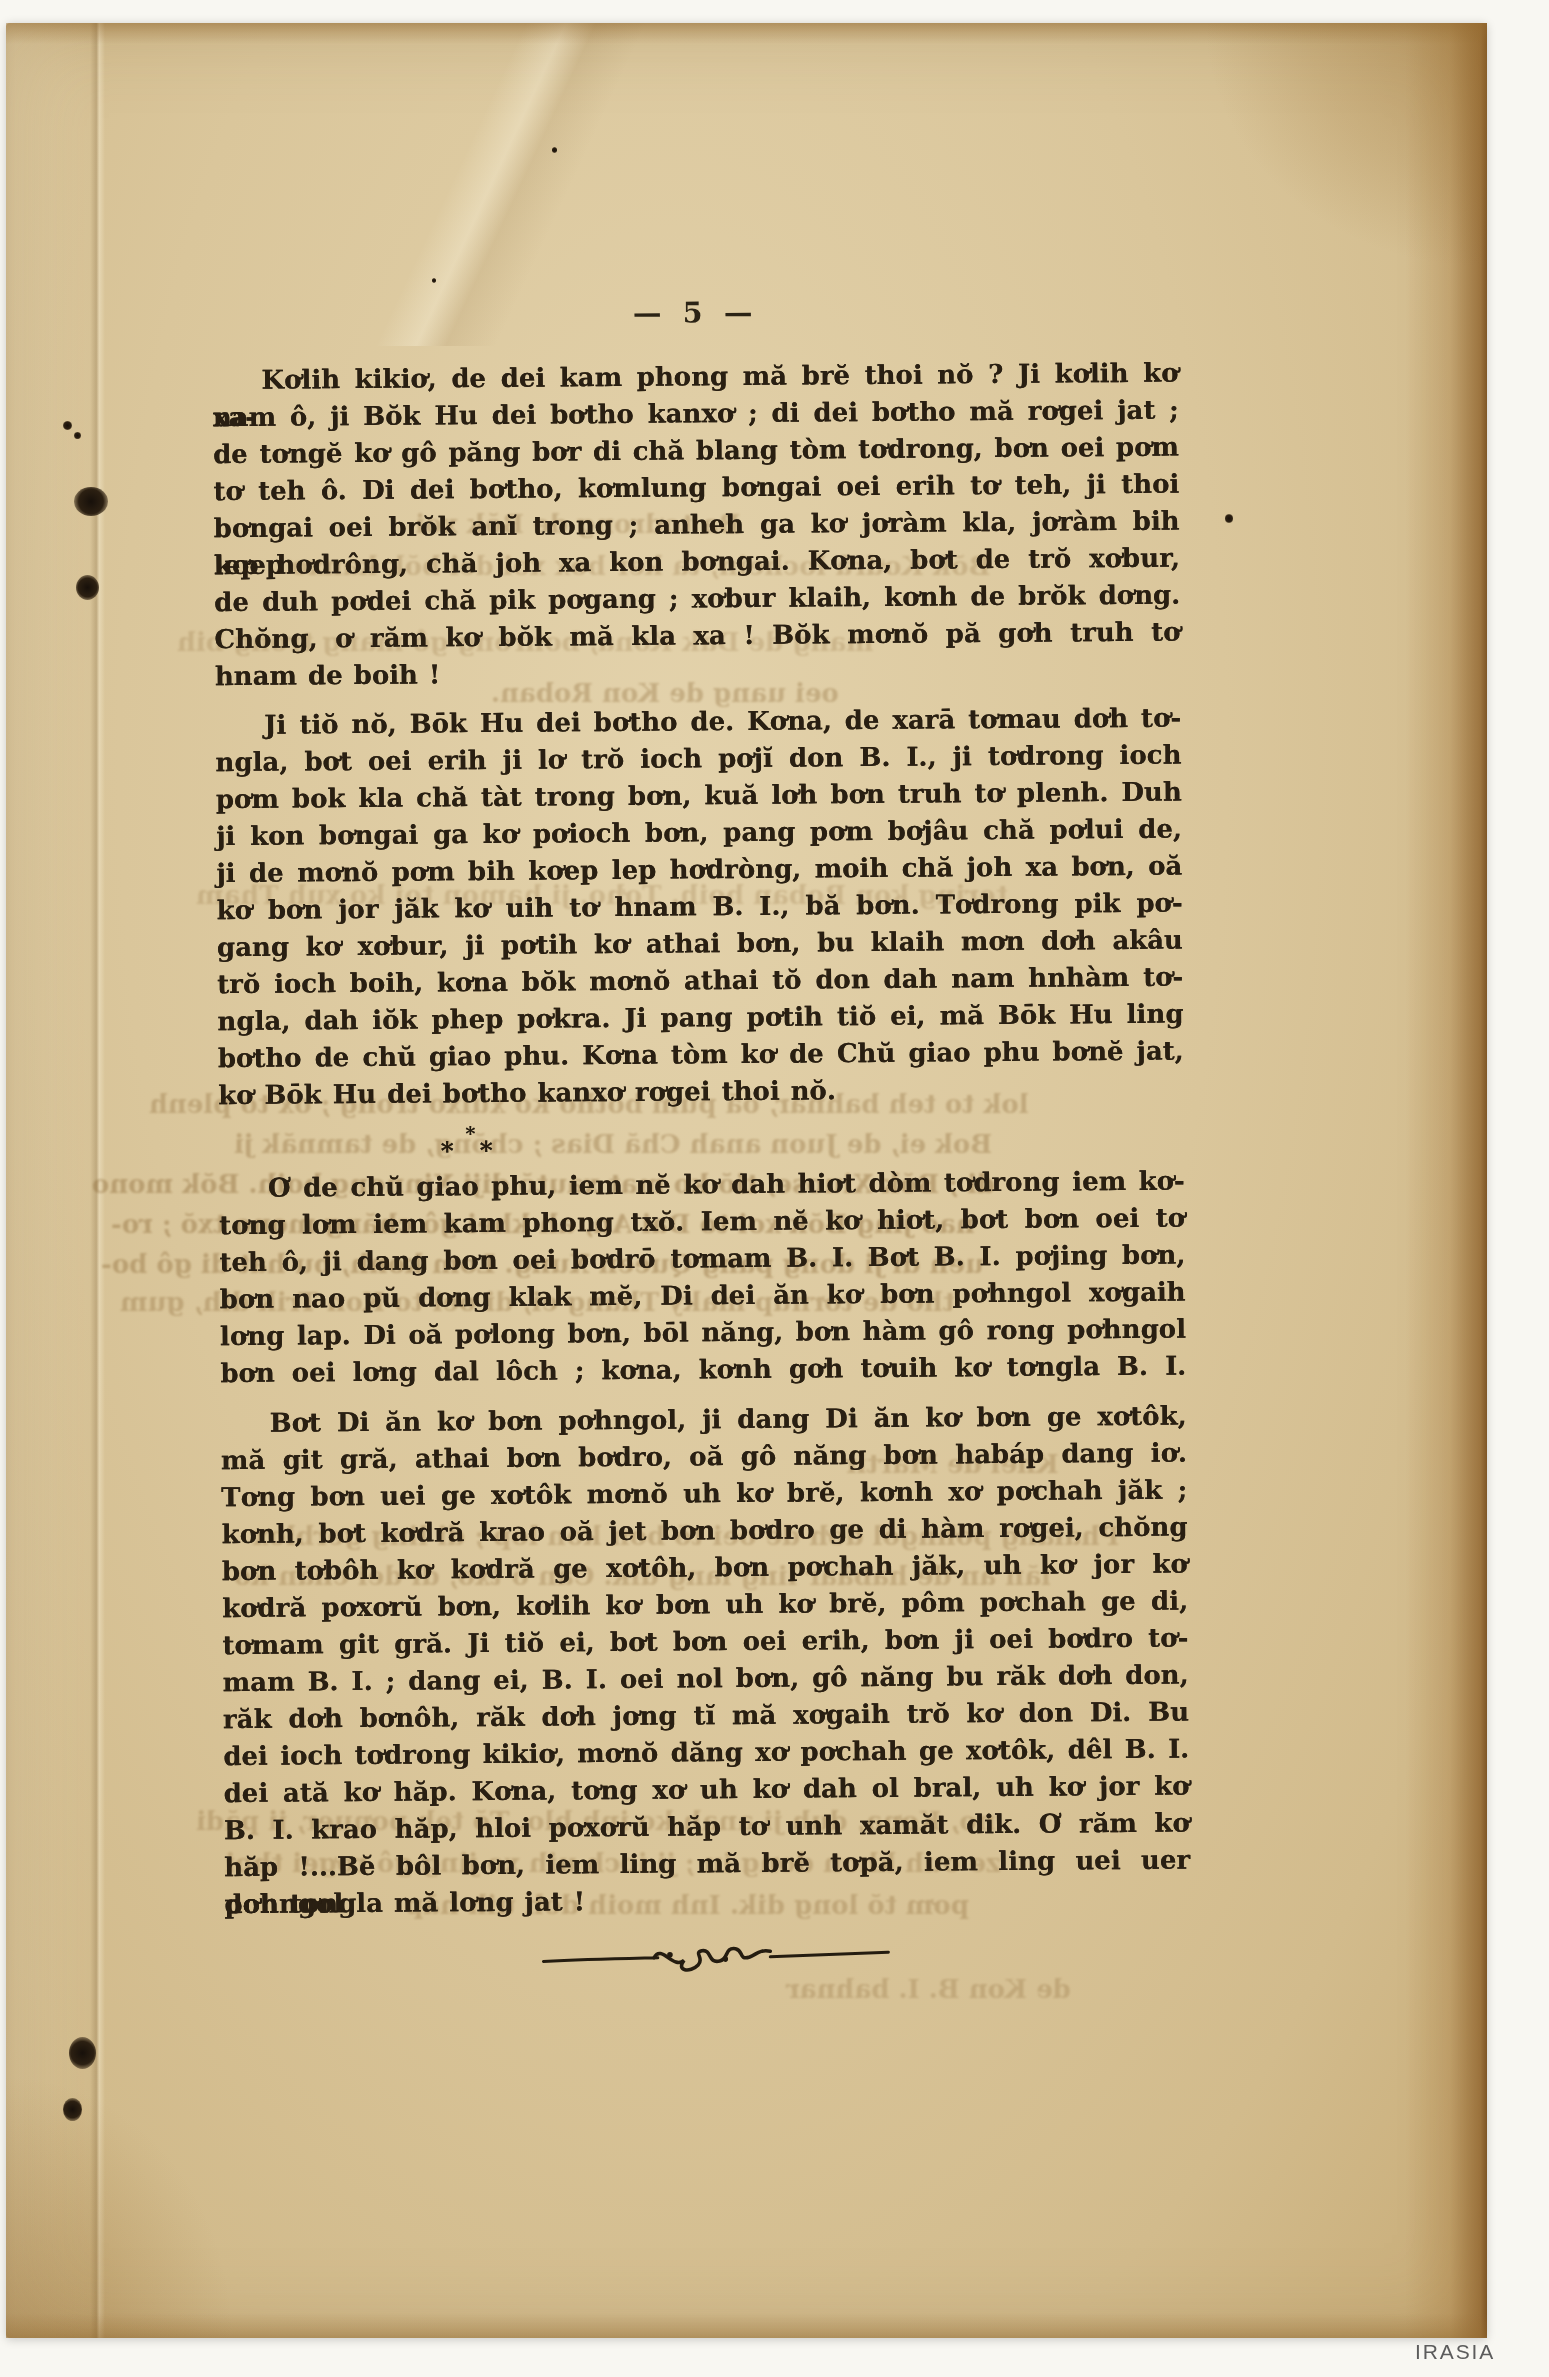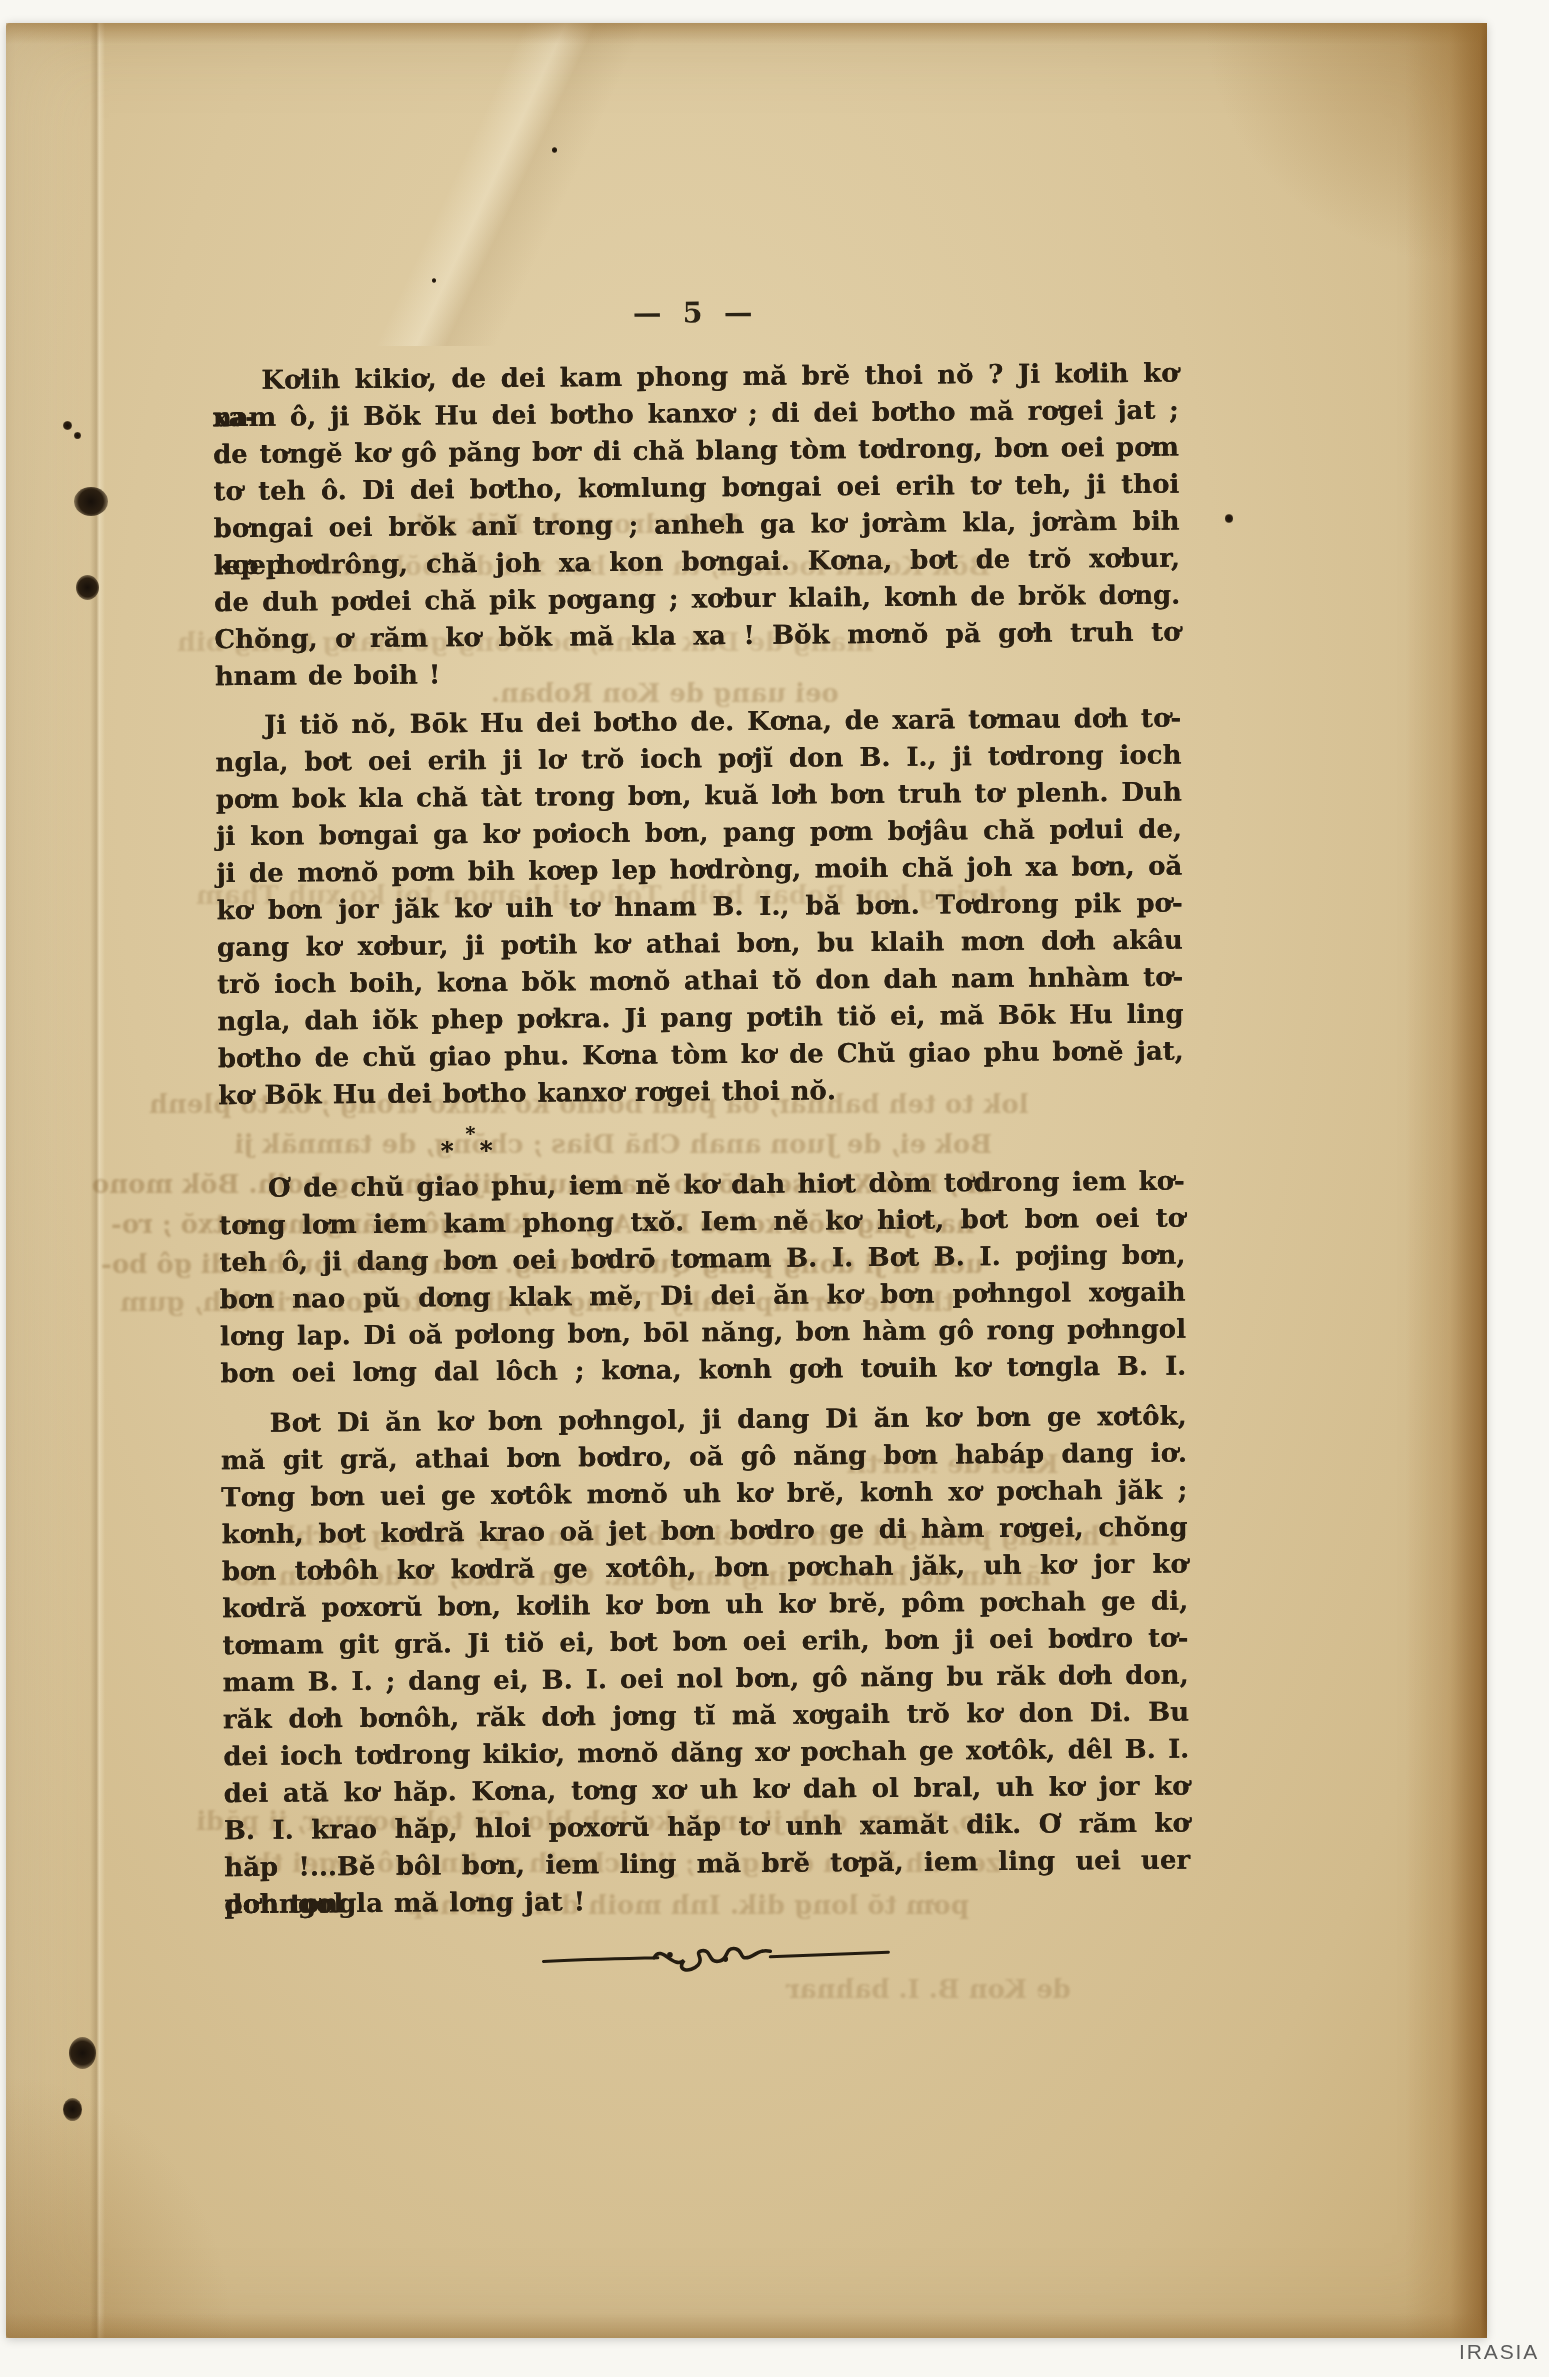--- a/index.html
+++ b/index.html
@@ -39,21 +39,21 @@
   .jst{text-align:justify;text-align-last:justify;}
   .ind{text-indent:49px;}
   .separator{margin:5.7px 0 9.5px 214px;width:76px;text-align:center;line-height:17px;color:#241c10;}
   .separator .s-top{font-size:19px;letter-spacing:0;}
   .separator .s-bot{font-size:25px;letter-spacing:7.6px;}
   .ornament{margin:23px 0 0 314px;width:354px;height:30px;}
   
   .bleed-layer{position:absolute;left:0;top:0;right:0;bottom:0;pointer-events:none;}
   .bleed{position:absolute;transform:scaleX(-1);filter:blur(1.3px);white-space:nowrap;
          font-size:26px;font-weight:700;color:#8d6a38;line-height:28.5px;}
-  .watermark{position:absolute;left:1459px;top:2340px;font-family:"Liberation Sans", sans-serif;
+  .watermark{position:absolute;left:1415px;top:2340px;font-family:"Liberation Sans", sans-serif;
          font-size:21px;color:#5c5c5c;letter-spacing:1.9px;}
 </style>
 </head>
 <body>
 
 <div class="stage">
   <div class="paper">
     <div class="gutter"></div>
     <div class="crease"></div>
     <div class="crease-diag"></div>

